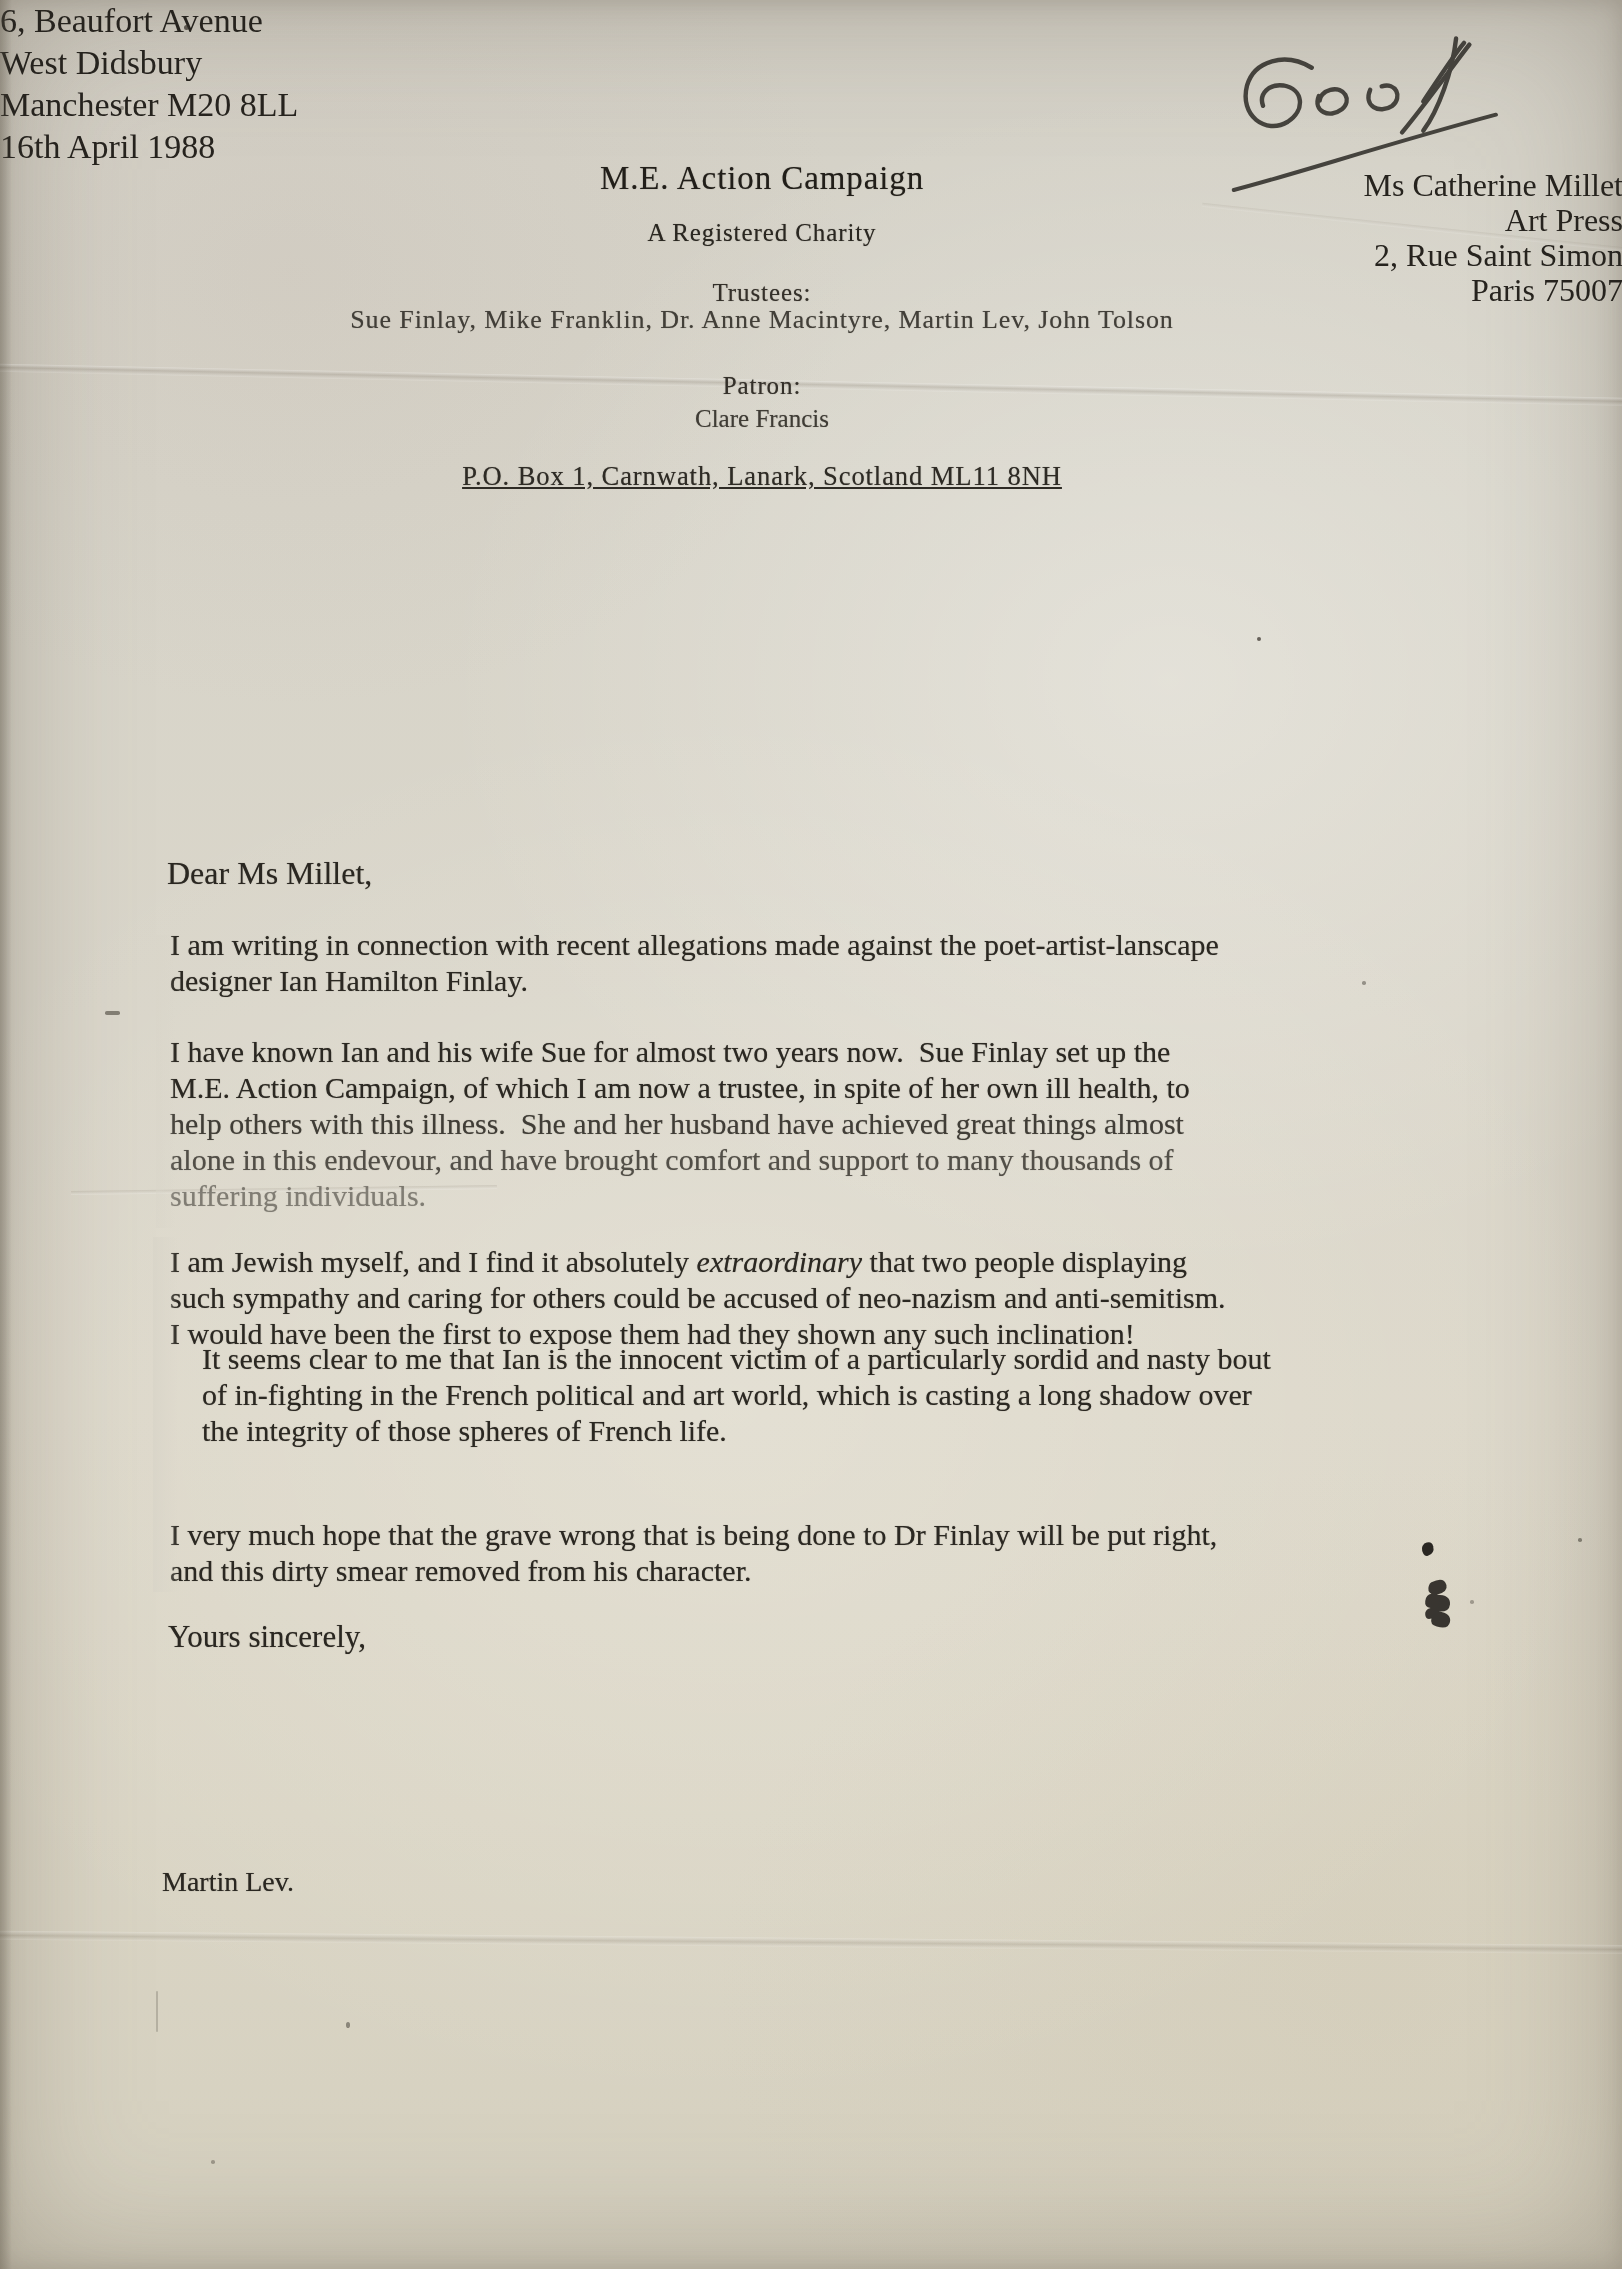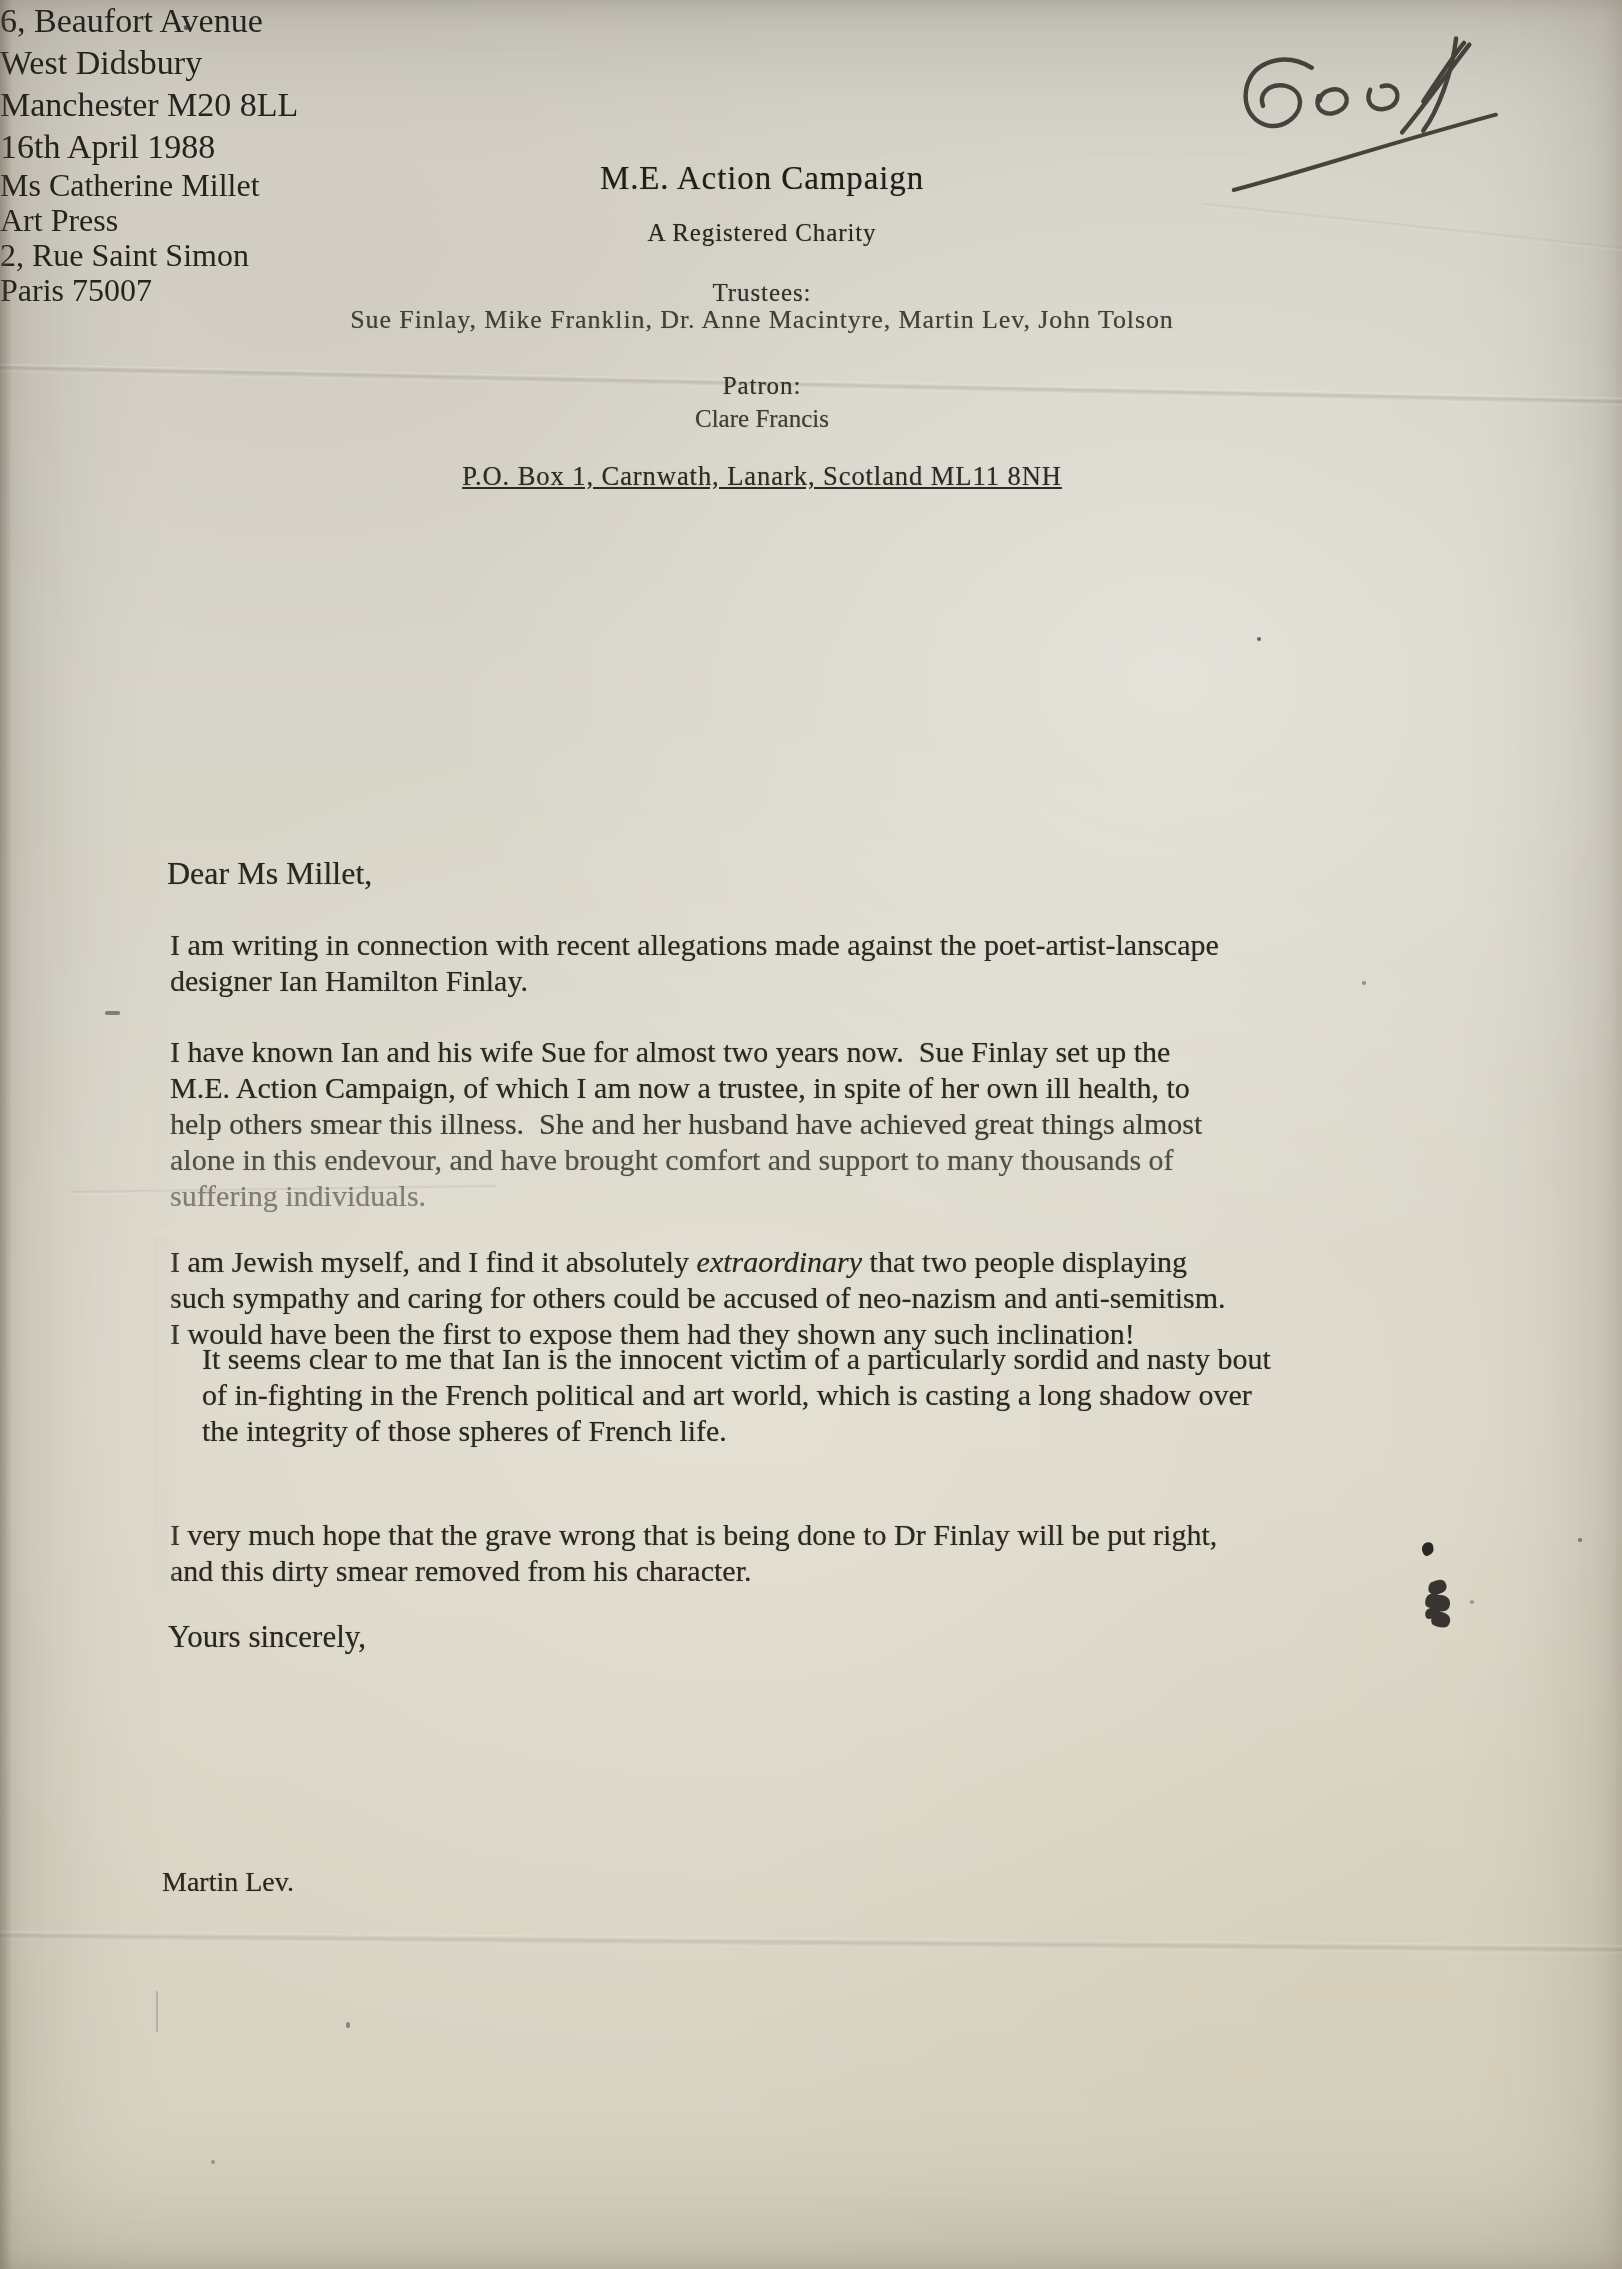--- a/index.html
+++ b/index.html
@@ -25,21 +25,21 @@
   .head-sub{top:219px;font-size:25px;letter-spacing:0.9px;}
   .head-label{font-size:25px;letter-spacing:0.9px;color:#34302a;}
   .trustees-label{top:279px;}
   .trustees{top:305px;font-size:26px;letter-spacing:0.9px;color:#2e2b25;}
   .patron-label{top:372px;}
   .patron{top:405px;font-size:25px;}
   .pobox{top:461px;font-size:26.6px;letter-spacing:0.9px;color:#2e2b25;text-decoration:underline;}
   .sender{left:1029px;top:525px;font-size:34px;line-height:42px;color:#26231e;}
   .sender div{white-space:pre;}
   .recipient{left:164px;top:685px;font-size:32px;line-height:35px;color:#26231e;}
-  .recipient div{white-space:pre;}
+  .recipient div{white-space:pre;text-align:right;}
   .salutation{left:167px;top:855px;font-size:32px;}
   .para{position:absolute;left:170px;font-size:30px;line-height:36px;color:#2b2822;}
   .para .bline{white-space:pre;text-shadow:0 0 0.9px rgba(48,44,37,0.55);}
   .para em{font-style:italic;}
   .p1{top:927px;}
   .p2{top:1034px;}
   .p3{top:1244px;}
   .p4{top:1341px;margin-left:32px;}
   .p5{top:1517px;}
   .closing{left:168px;top:1619px;font-size:31px;}
@@ -126,21 +126,21 @@
   <div class="txt salutation">Dear Ms Millet,</div>
 
   <div class="para p1">
     <div class="bline">I am writing in connection with recent allegations made against the poet-artist-lanscape</div>
     <div class="bline">designer Ian Hamilton Finlay.</div>
   </div>
 
   <div class="para p2">
     <div class="bline">I have known Ian and his wife Sue for almost two years now.  Sue Finlay set up the</div>
     <div class="bline">M.E. Action Campaign, of which I am now a trustee, in spite of her own ill health, to</div>
-    <div class="bline dim1">help others smear this illness.  She and her husband have achieved great things almost</div>
+    <div class="bline dim1">help others with this illness.  She and her husband have achieved great things almost</div>
     <div class="bline dim2">alone in this endevour, and have brought comfort and support to many thousands of</div>
     <div class="bline faded-line">suffering individuals.</div>
   </div>
 
   <div class="para p3">
     <div class="bline"><span>I am Jewish myself, and I find it absolutely </span><em>extraordinary</em><span> that two people displaying</span></div>
     <div class="bline">such sympathy and caring for others could be accused of neo-nazism and anti-semitism.</div>
     <div class="bline">I would have been the first to expose them had they shown any such inclination!</div>
   </div>
 

